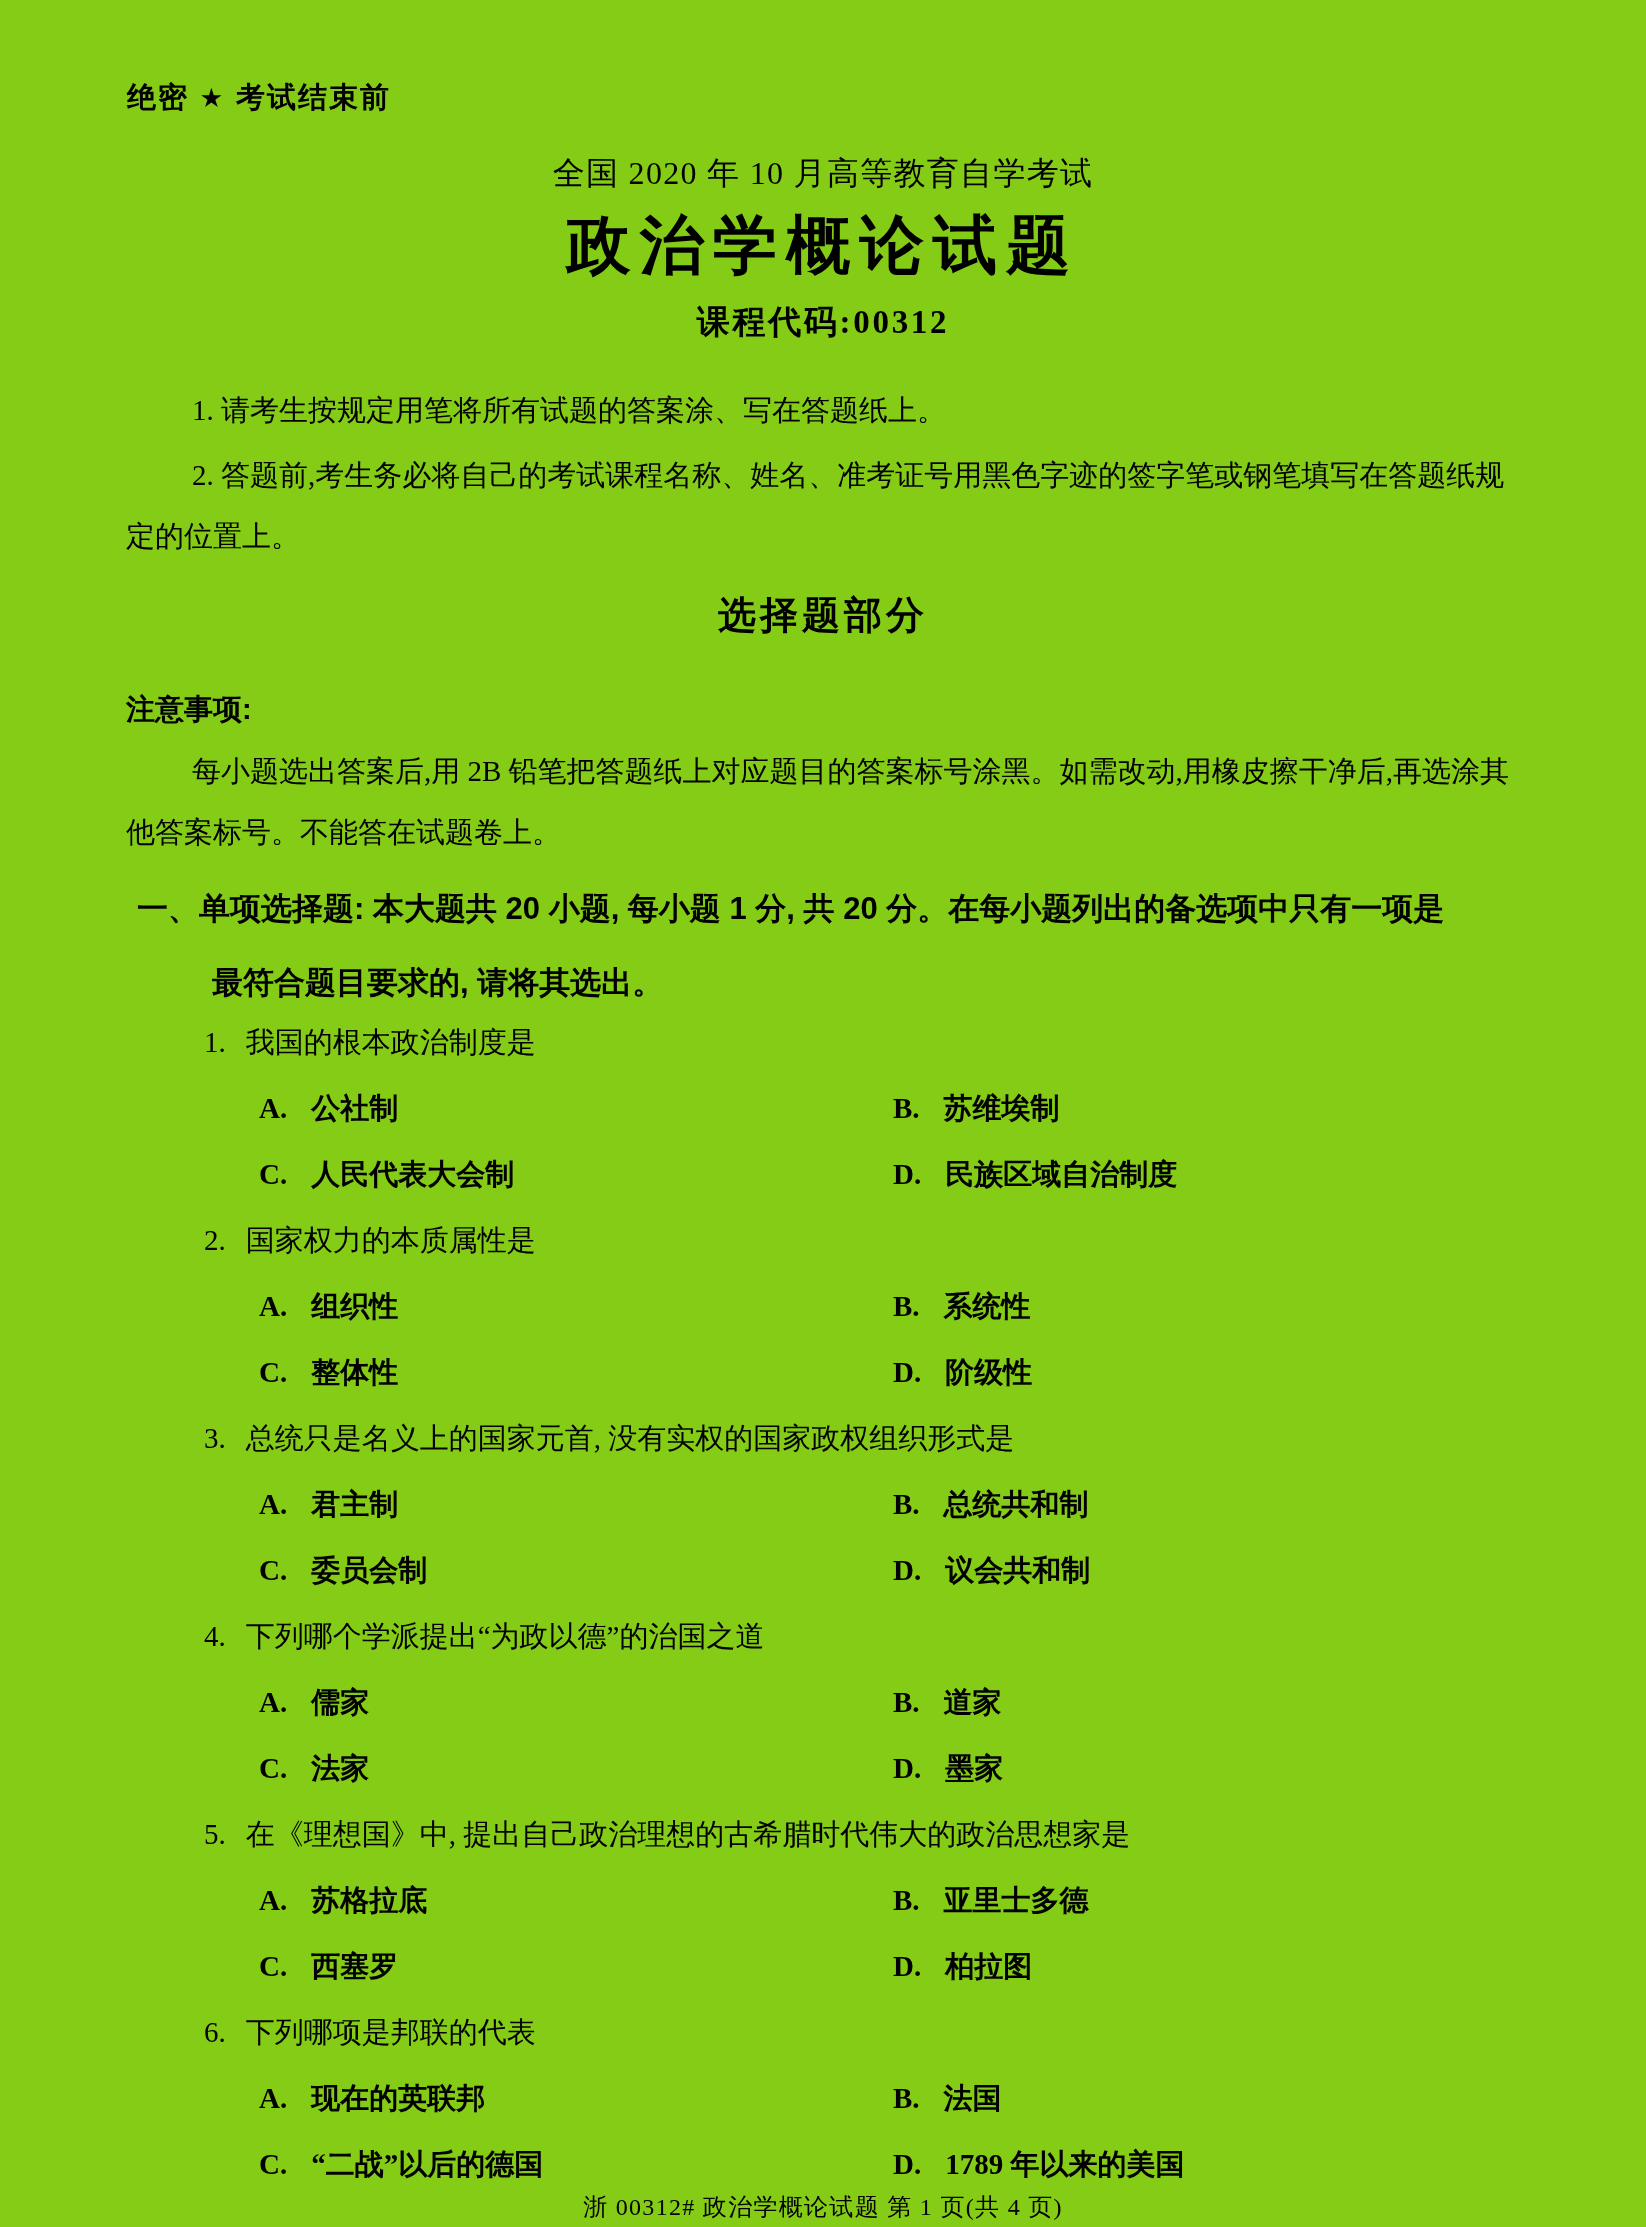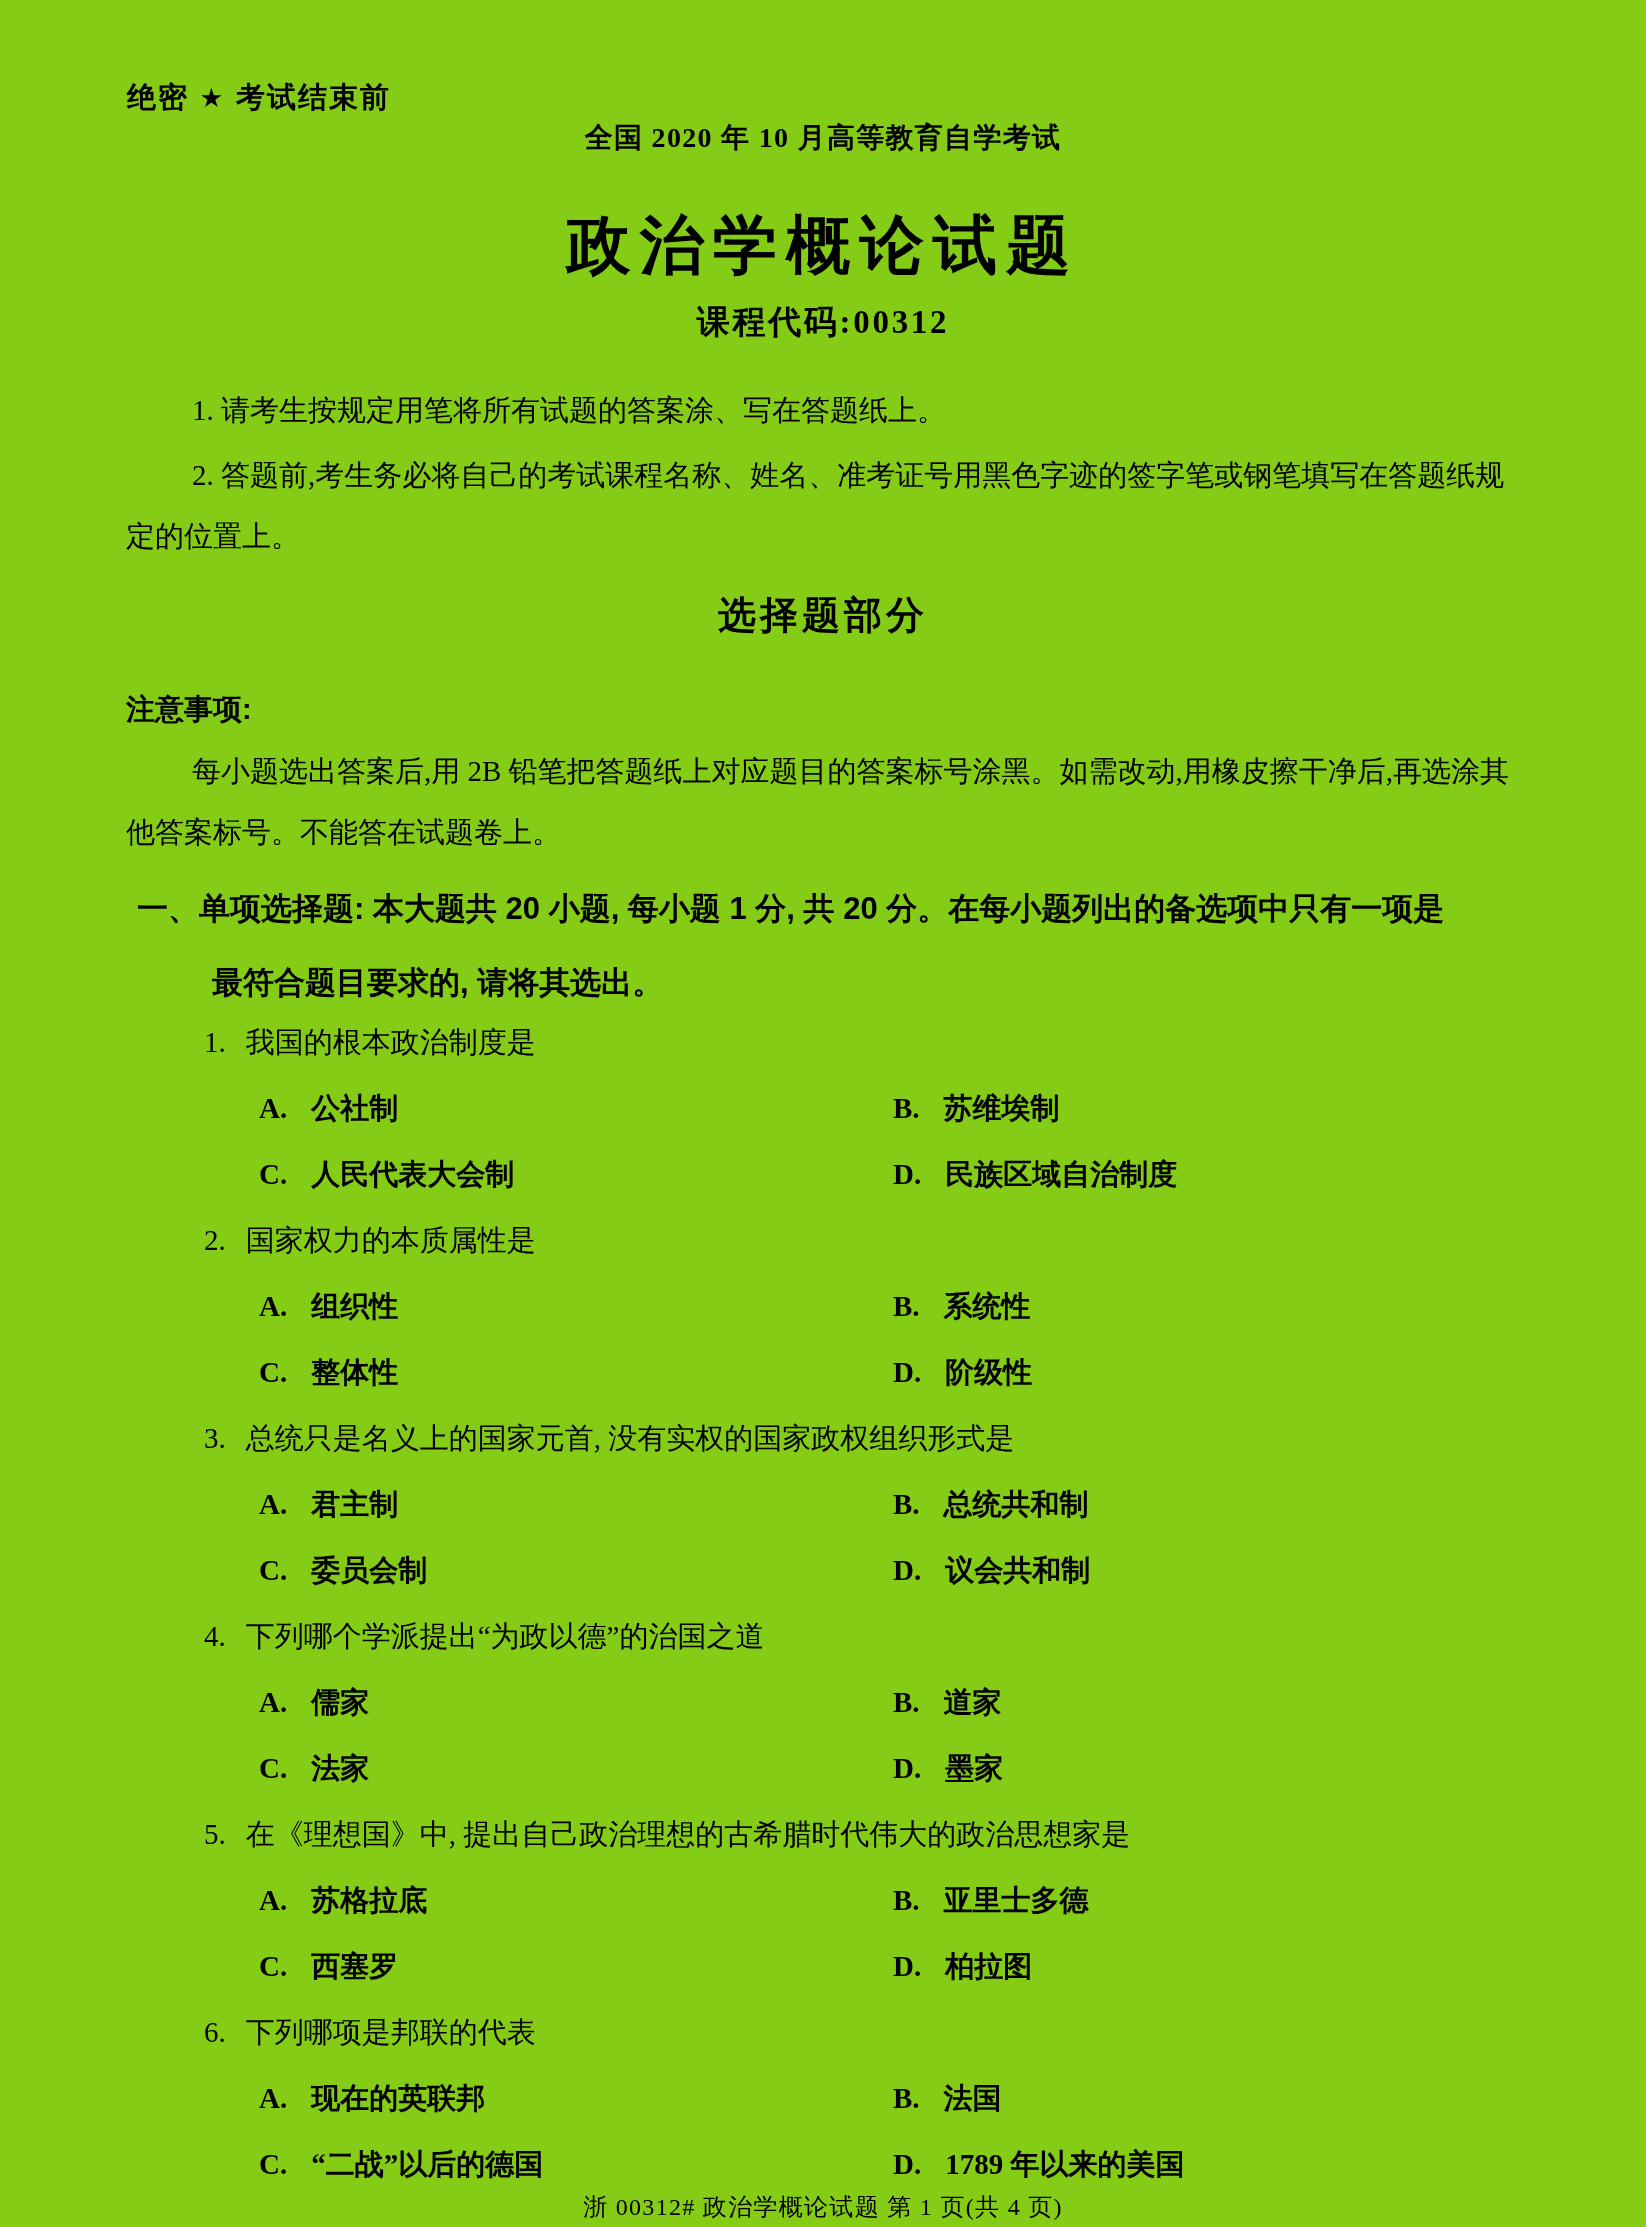--- a/index.html
+++ b/index.html
@@ -11,22 +11,22 @@
   .hei { font-family:"Liberation Sans","DejaVu Sans",sans-serif; }
 
   .classification {
     position:absolute; left:127px; top:78px;
     font-weight:bold; font-size:29px; letter-spacing:2px;
     font-family:"Liberation Sans","DejaVu Sans",sans-serif;
   }
   .classification .star { margin:0 10.6px; font-size:26.5px; }
 
   .title1 {
-    position:absolute; top:119px; left:0; width:100%; text-align:center;
-    font-size:28px; font-weight:bold; letter-spacing:1.3px;
+    position:absolute; top:152px; left:0; width:100%; text-align:center;
+    font-size:32px; font-weight:normal; letter-spacing:1.3px;
   }
   .title2 {
     position:absolute; top:202px; left:0; width:100%; text-align:center;
     font-size:64px; font-weight:bold; letter-spacing:9.3px;
     font-family:"Liberation Sans","DejaVu Sans",sans-serif;
   }
   .course {
     position:absolute; top:300px; left:0; width:100%; text-align:center;
     font-size:33px; font-weight:bold; letter-spacing:2.7px;
   }

